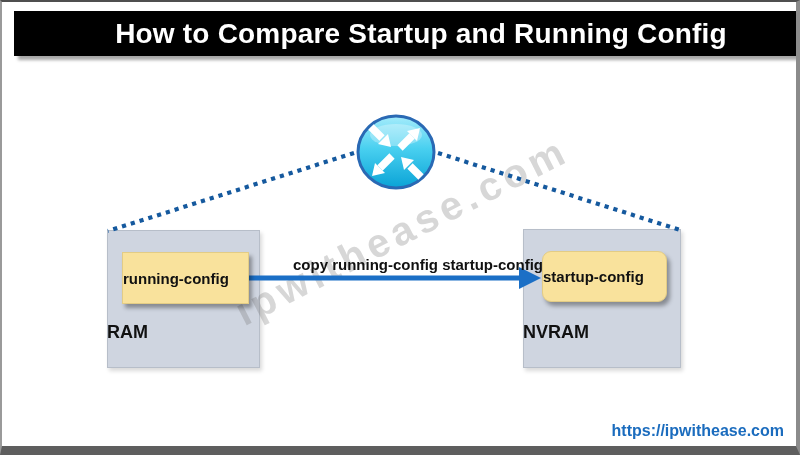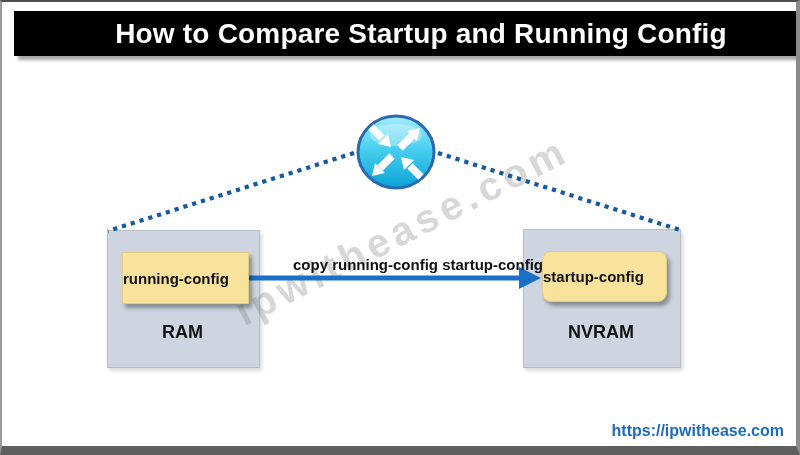--- a/index.html
+++ b/index.html
@@ -59,21 +59,21 @@
     border:1px solid var(--config-box-border, #e3cc85);
     box-shadow:3px 4px 4px rgba(0,0,0,0.35);
     font-size:15px; font-weight:bold; color:var(--text-dark, #111);
     z-index:6;
   }
   .running { left:120px; top:250px; width:125px; height:50px; }
   .startup { left:540px; top:249px; width:123px; height:49px;border-radius:9px; }
 
   
   .memory-label {
-    position:absolute; text-align:center; font-size:18px; font-weight:bold;
+    position:absolute; font-size:18px; font-weight:bold;
     color:var(--text-dark, #111); z-index:6; line-height:20px;
   }
   .ram-label   { left:105px; top:320px; width:151px; }
   .nvram-label { left:521px; top:320px; width:156px; }
 
   
   .command-label {
     position:absolute; left:280px; top:254px; width:272px; text-align:center;
     font-size:15px; font-weight:bold; color:var(--text-dark, #111);
     z-index:7; white-space:nowrap;

